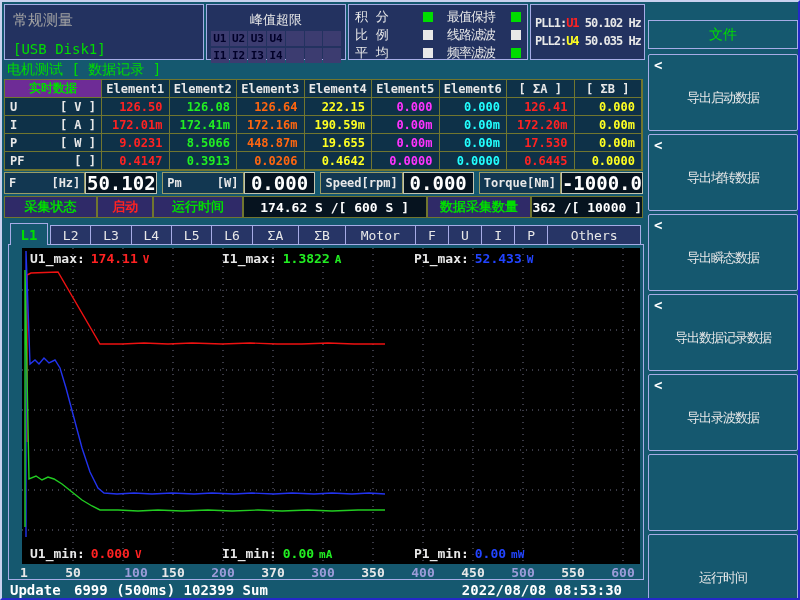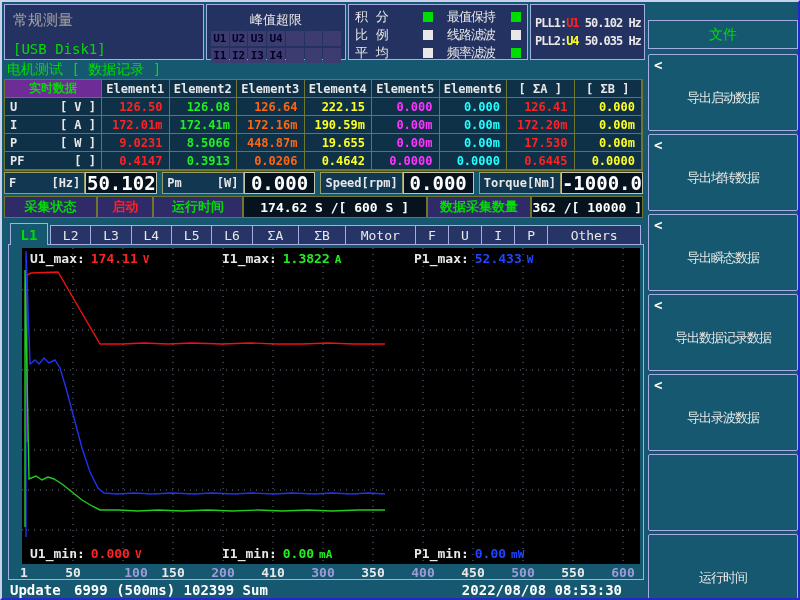--- a/index.html
+++ b/index.html
@@ -338,21 +338,21 @@
           <span class="stat-unit" style="color: rgb(34, 68, 255);">mW</span>
         </span>
       </div>
   </div>
   <div id="axis-strip">
       <span class="x-tick" style="left: 2px; color: rgb(232, 232, 232);">1</span>
       <span class="x-tick" style="left: 51px; color: rgb(232, 232, 232);">50</span>
       <span class="x-tick" style="left: 101px; color: rgb(156, 156, 216); margin-left: 13px;">100</span>
       <span class="x-tick" style="left: 151px; color: rgb(232, 232, 232);">150</span>
       <span class="x-tick" style="left: 201px; color: rgb(156, 156, 216);">200</span>
-      <span class="x-tick" style="left: 251px; color: rgb(232, 232, 232);">410</span>
+      <span class="x-tick" style="left: 251px; color: rgb(232, 232, 232);">370</span>
       <span class="x-tick" style="left: 301px; color: rgb(156, 156, 216);">300</span>
       <span class="x-tick" style="left: 351px; color: rgb(232, 232, 232);">350</span>
       <span class="x-tick" style="left: 401px; color: rgb(156, 156, 216);">400</span>
       <span class="x-tick" style="left: 451px; color: rgb(232, 232, 232);">450</span>
       <span class="x-tick" style="left: 501px; color: rgb(156, 156, 216);">500</span>
       <span class="x-tick" style="left: 551px; color: rgb(232, 232, 232);">550</span>
       <span class="x-tick" style="left: 601px; color: rgb(156, 156, 216);">600</span>
     </div>
 </div>
 

